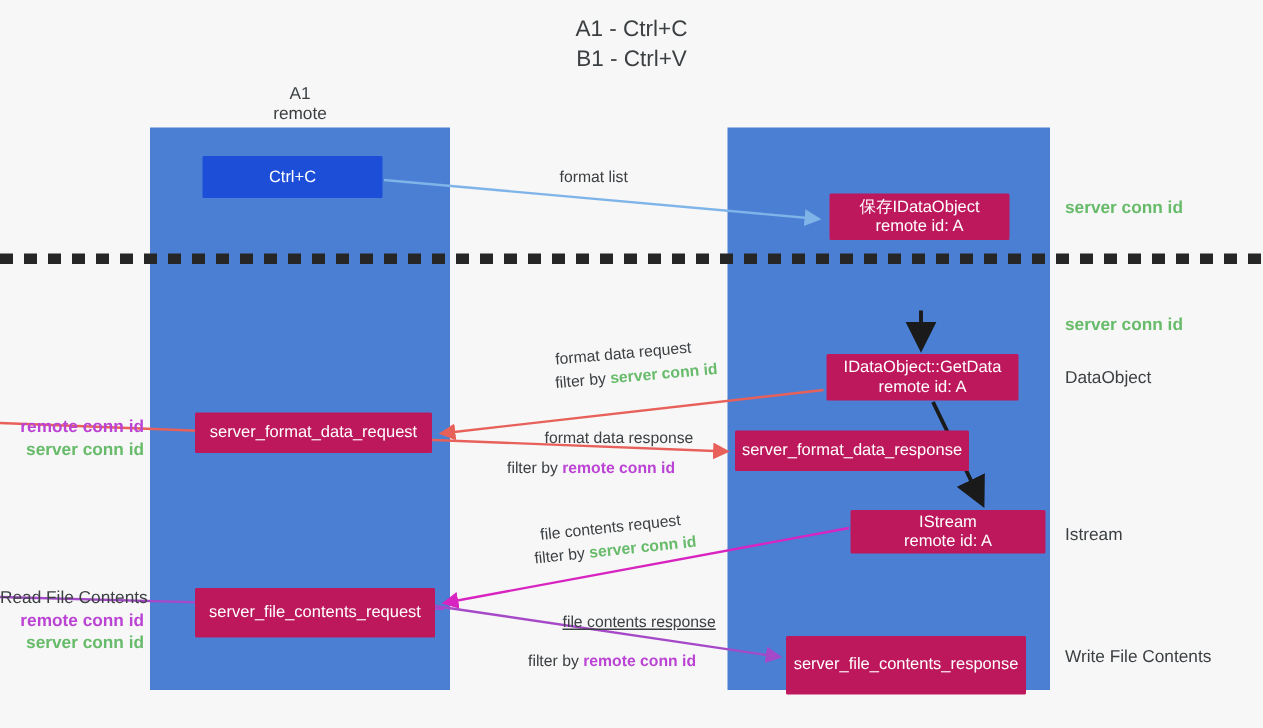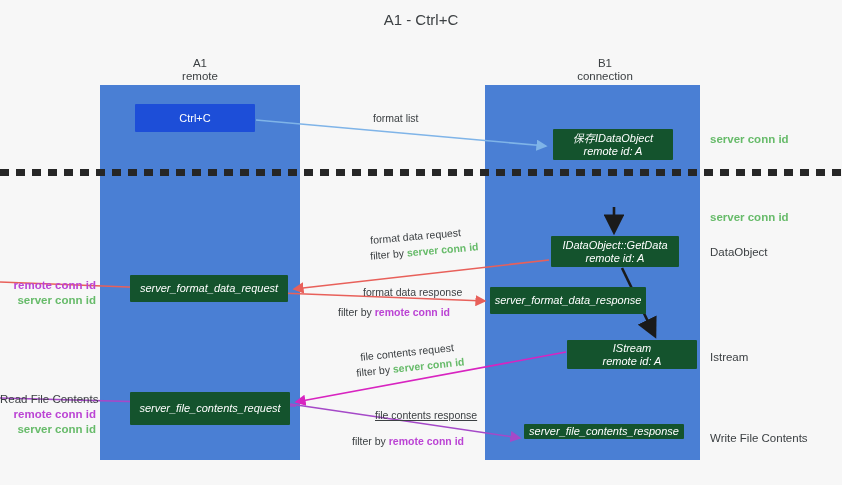--- a/index.html
+++ b/index.html
@@ -69,32 +69,32 @@
     line-height: 13px;
     text-align: center;
     display: flex;
     flex-direction: column;
     align-items: center;
     justify-content: center;
     border-radius: 1px;
     padding: 2px 4px;
   }
   .node.green  { background: #1d4ed8; }
-  .node.orange { background: #14532d; font-style: italic; }
+  .node.orange { background: #be185d; }
   .node .l2 { font-weight: normal; }
 
   #node-ctrl-c   { left: 135px; top: 104px; width: 120px; height: 28px; }
   #node-idataobj { left: 553px; top: 129px; width: 120px; height: 31px; }
   #node-ctrl-v   { left: 553px; top: 181px; width: 120px; height: 26px; }
   #node-getdata  { left: 551px; top: 236px; width: 128px; height: 31px; }
   #node-sfdreq   { left: 130px; top: 275px; width: 158px; height: 27px; }
   #node-sfdresp  { left: 490px; top: 287px; width: 156px; height: 27px; }
   #node-istream  { left: 567px; top: 340px; width: 130px; height: 29px; }
   #node-sfcreq   { left: 130px; top: 392px; width: 160px; height: 33px; }
-  #node-sfcresp  { left: 524px; top: 424px; width: 160px; height: 15px; }
+  #node-sfcresp  { left: 524px; top: 424px; width: 160px; height: 39px; }
 
   
   .side-note {
     font-size: 11.5px;
     line-height: 14px;
     white-space: nowrap;
   }
   .side-note.green-text  { color: #67bb6a; font-weight: bold; }
   .side-note.plain-text  { color: #3c4043; }
 
@@ -177,29 +177,26 @@
     <line x1="566" y1="352" x2="296" y2="402" stroke="#d824c0" stroke-width="1.6" marker-end="url(#ah-magenta)"></line>
 
     <line x1="290" y1="404" x2="520" y2="438" stroke="#a549c8" stroke-width="1.6" marker-end="url(#ah-purple)"></line>
     <line x1="0" y1="398" x2="296" y2="406" stroke="#a549c8" stroke-width="1.6"></line>
   </svg>
 
   <div class="abs" id="dashed-separator"></div>
 
   <div class="abs" id="title-block">
     <div>A1 - Ctrl+C</div>
+    <div>B1 - Ctrl+V</div>
   </div>
 
   <div class="abs lane-header" id="lane-header-a1">
     <div>A1</div>
     <div>remote</div>
-  </div>
-  <div class="abs lane-header" id="lane-header-b1">
-    <div>B1</div>
-    <div>connection</div>
   </div>
 
   <div class="abs node green" id="node-ctrl-c">
     <div>Ctrl+C</div>
   </div>
 
   <div class="abs node orange" id="node-idataobj">
     <div>保存IDataObject</div>
     <div class="l2">remote id: A</div>
   </div>

